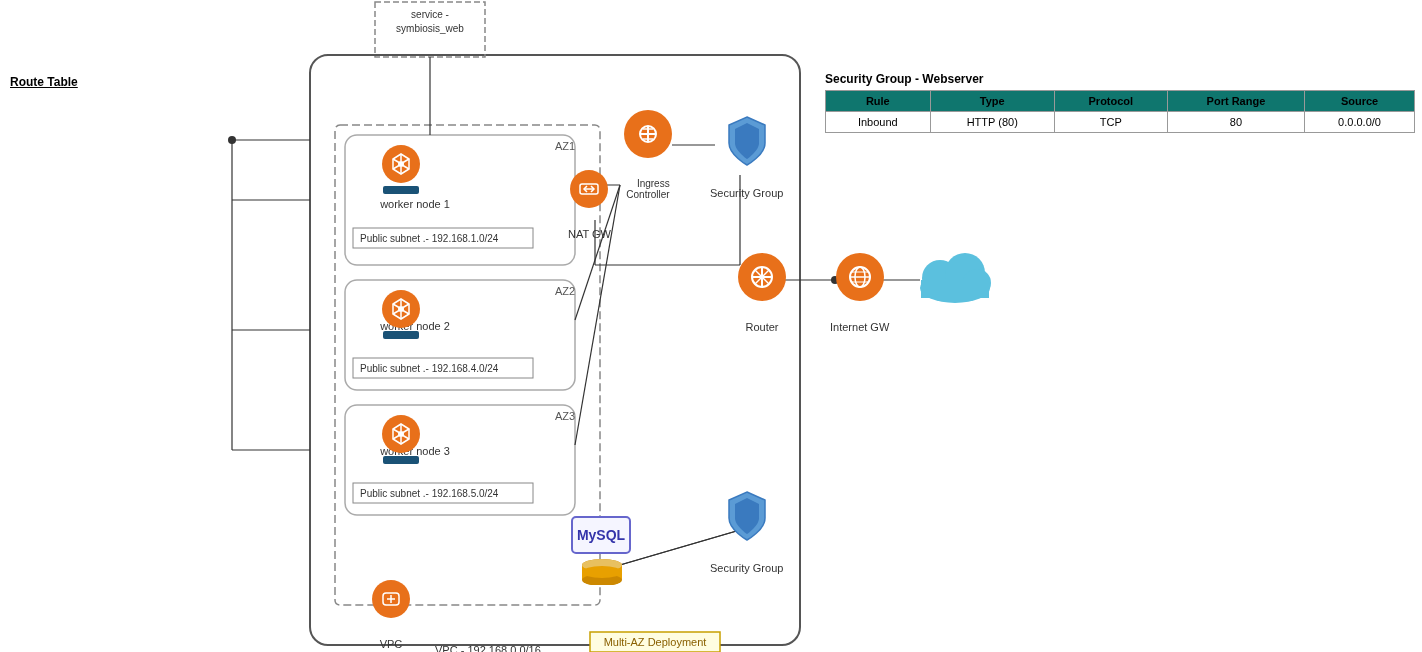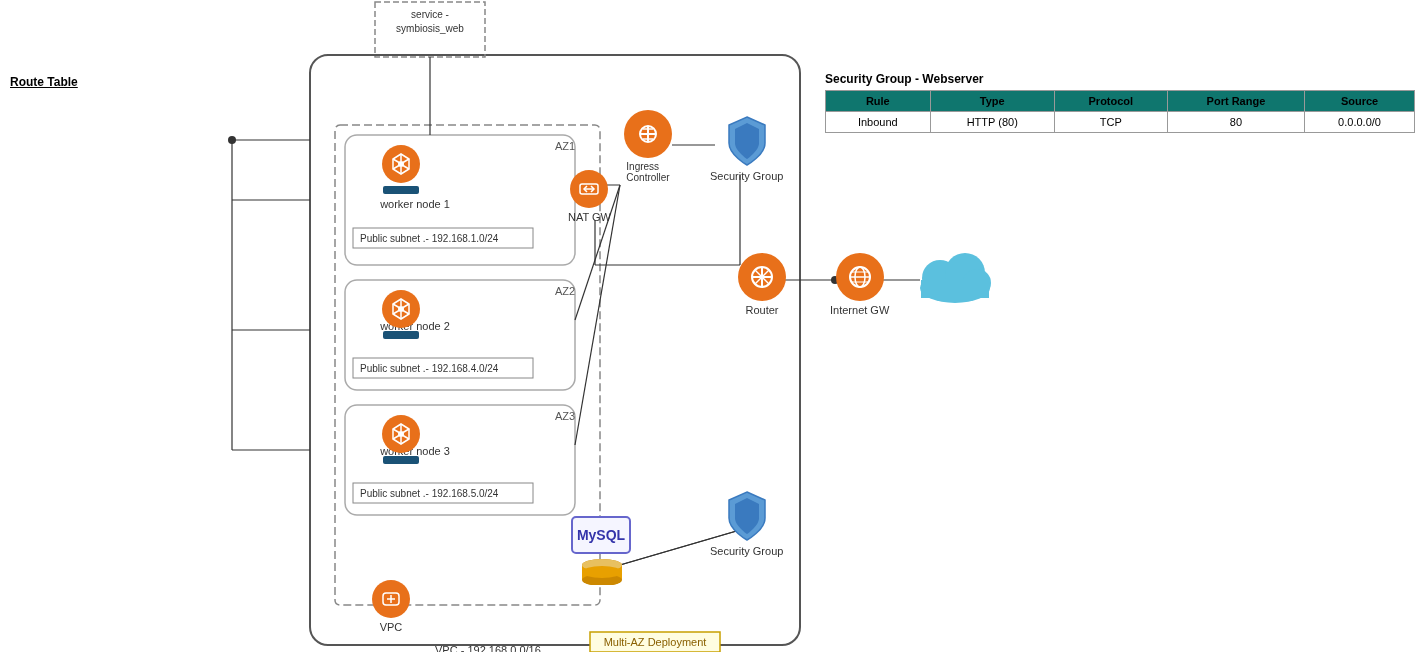--- a/index.html
+++ b/index.html
@@ -87,23 +87,23 @@
 
     
     .icon-container {
       position: absolute;
       display: flex;
       flex-direction: column;
       align-items: center;
     }
     .icon-label {
       font-size: 11px;
-      text-align: left;
+      text-align: right;
       color: #333;
-      margin-top: 3px;
+      margin-top: 20px;
     }
 
     
     .orange-circle {
       width: 48px;
       height: 48px;
       border-radius: 50%;
       background: #E8701A;
       display: flex;
       align-items: center;

